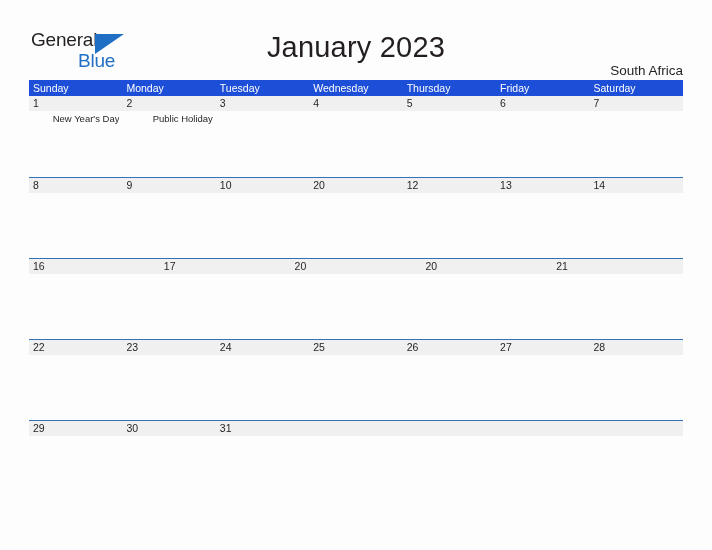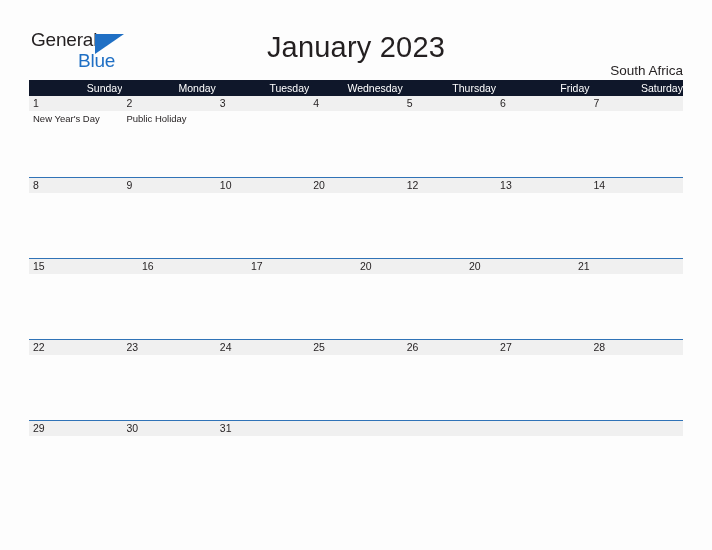--- a/index.html
+++ b/index.html
@@ -98,22 +98,21 @@
     position: absolute;
     left: 29px;
     top: 80px;
     width: 654px;
   }
 
   .weekday-header {
     display: flex;
     width: 100%;
     height: 16px;
-    background: #0f172a;
-    text-align: right;
+    background: #1d4ed8;
   }
   .weekday-cell {
     flex: 1 1 0;
     font-size: 10.5px;
     line-height: 16px;
     color: #ffffff;
     padding-left: 4px;
     box-sizing: border-box;
     white-space: nowrap;
     overflow: hidden;
@@ -155,20 +154,21 @@
   .day-events {
     padding: 2px 3px 0 4px;
     box-sizing: border-box;
   }
   .event-text {
     font-size: 9.5px;
     line-height: 12px;
     color: #231f20;
     white-space: nowrap;
     overflow: hidden;
+    text-align: right;
   }
 </style>
 </head>
 <body>
 
 <div class="page">
 
   <div class="topbar">
 
     <div class="logo">
@@ -258,24 +258,20 @@
             <div class="day-number-band">13</div>
             <div class="day-events"></div>
           </div>
           <div class="day-cell">
             <div class="day-number-band">14</div>
             <div class="day-events"></div>
           </div>
         </div>
         <div class="week-row">
           <div class="day-cell">
-            <div class="day-number-band">15</div>
-            <div class="day-events"></div>
-          </div>
-          <div class="day-cell">
             <div class="day-number-band">16</div>
             <div class="day-events"></div>
           </div>
           <div class="day-cell">
             <div class="day-number-band">17</div>
             <div class="day-events"></div>
           </div>
           <div class="day-cell">
             <div class="day-number-band">20</div>
             <div class="day-events"></div>

